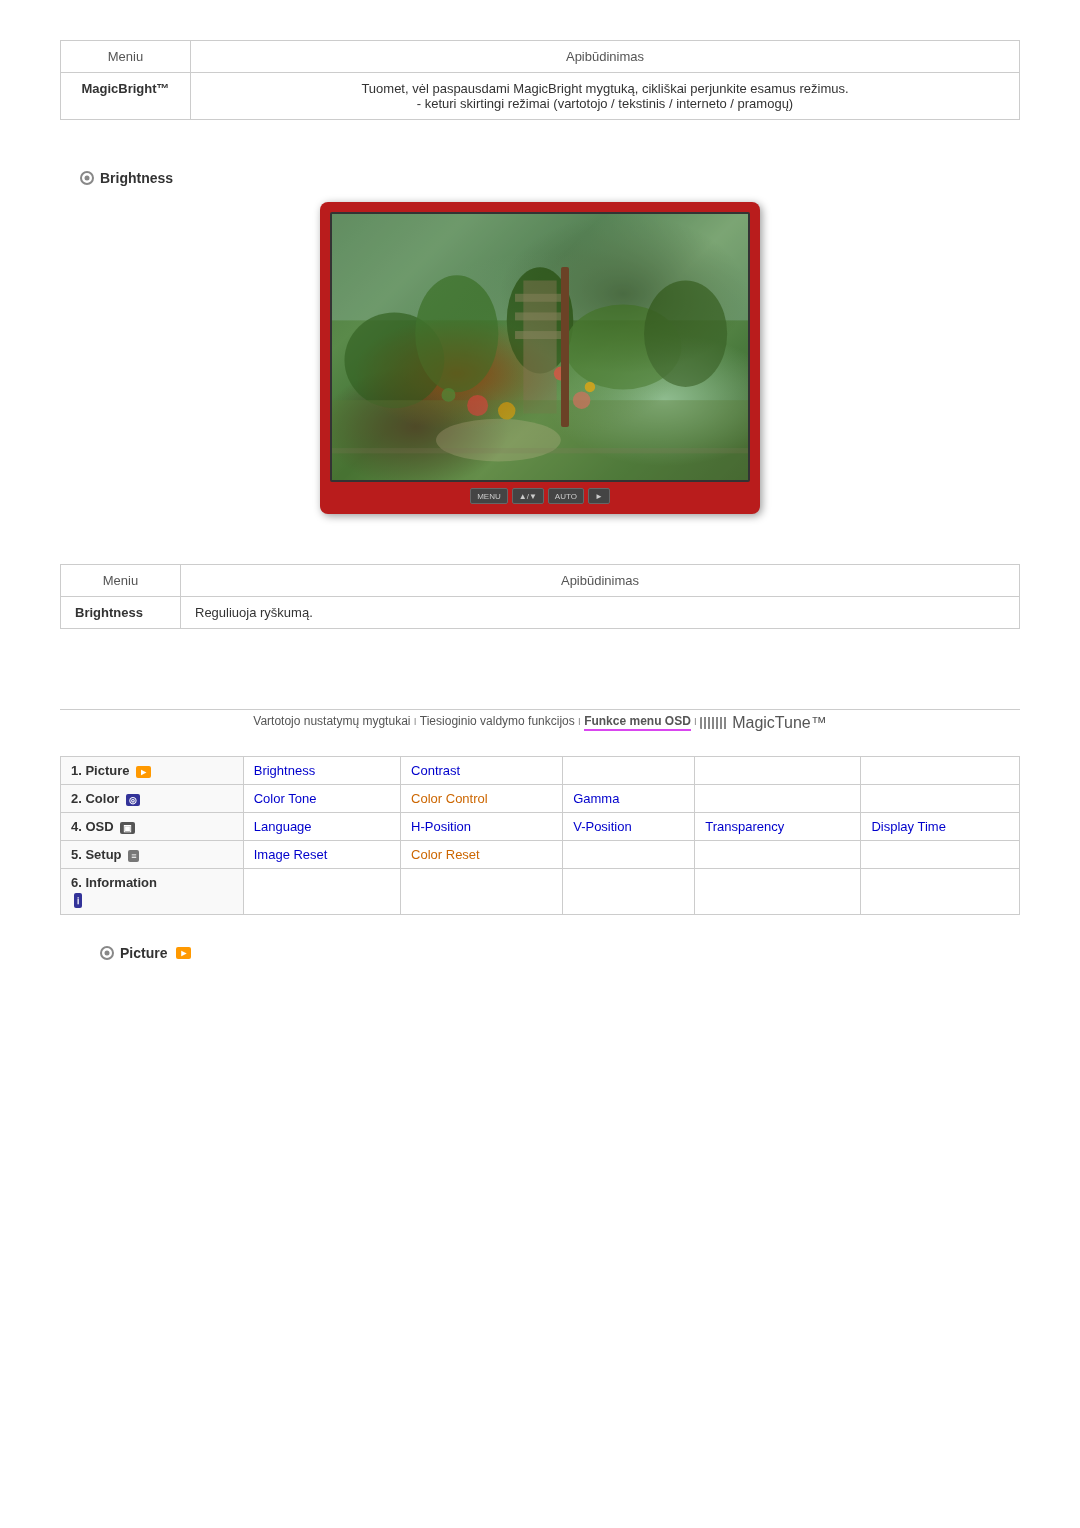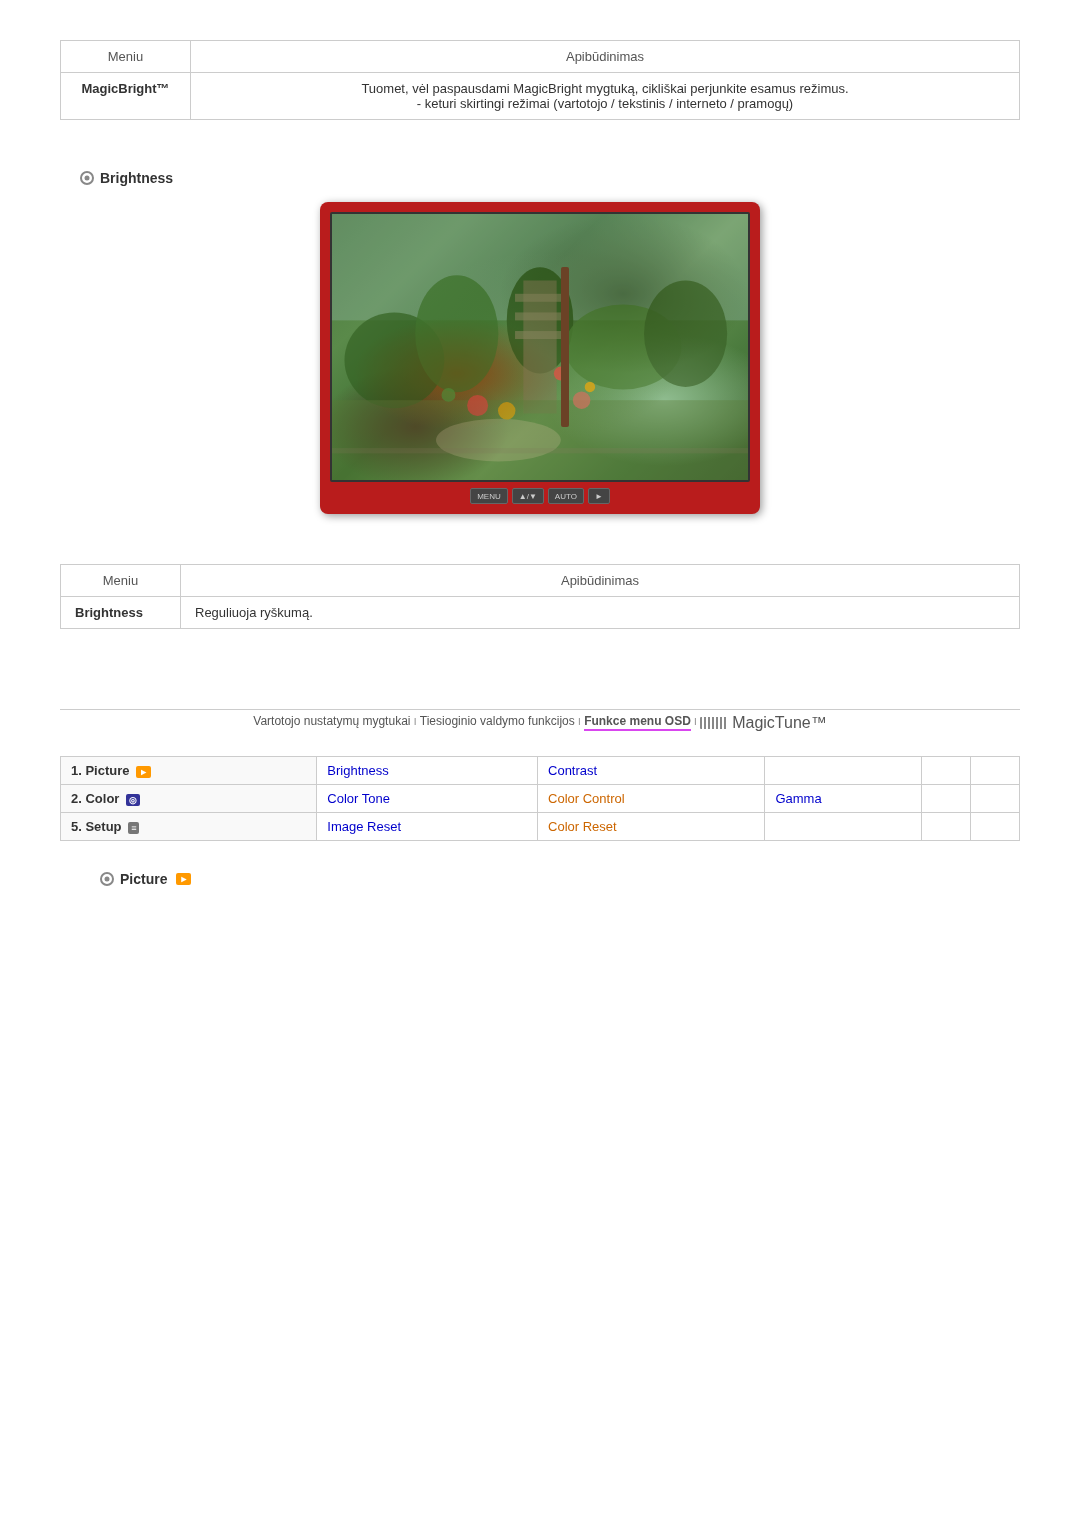--- a/index.html
+++ b/index.html
@@ -388,33 +388,55 @@
         <span class="badge badge-blue">◎</span>
       </td>
       <td><a class="active-link">Color Tone</a></td>
       <td><a class="orange-link">Color Control</a></td>
       <td><a class="active-link">Gamma</a></td>
       <td></td>
       <td></td>
     </tr>
 
 
+    <tr>
+      <td>
+        <span>4. OSD </span>
+        <span class="badge badge-dark">▣</span>
+      </td>
+      <td><a class="active-link">Language</a></td>
+      <td><a class="active-link">H-Position</a></td>
+      <td><a class="active-link">V-Position</a></td>
+      <td><a class="active-link">Transparency</a></td>
+      <td><a class="active-link">Display Time</a></td>
+    </tr>
 
     <tr>
       <td>
         <span>5. Setup </span>
         <span class="badge badge-gray">≡</span>
       </td>
       <td><a class="active-link">Image Reset</a></td>
       <td><a class="orange-link">Color Reset</a></td>
       <td></td>
       <td></td>
       <td></td>
     </tr>
 
+    <tr>
+      <td colspan="1">
+        <span>6. Information</span><br>
+        <span class="badge badge-blue" style="margin-top:3px;display:inline-block">ℹ</span>
+      </td>
+      <td></td>
+      <td></td>
+      <td></td>
+      <td></td>
+      <td></td>
+    </tr>
   </tbody>
 </table>
 
 <div class="bottom-section">
   <div class="section-title">
     <span class="circle-icon-inner"></span>
     <span>Picture</span>
     <span class="badge">►</span>
   </div>
 </div>

